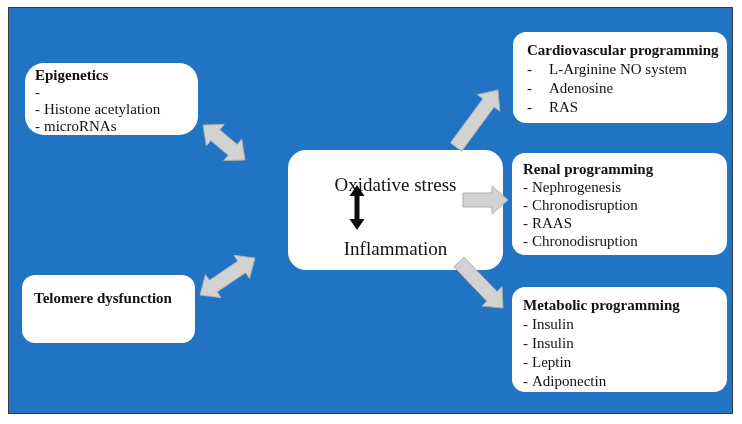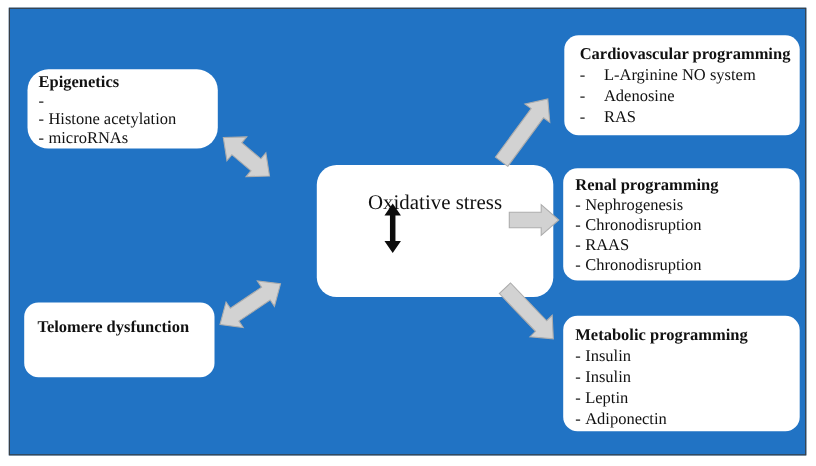--- a/index.html
+++ b/index.html
@@ -56,20 +56,21 @@
       <span>microRNAs</span>
     </div>
   </div>
 
   <div class="dbox side box-telomere">
     <div class="box-title">Telomere dysfunction</div>
   </div>
 
   <div class="dbox box-center">
     <div>Oxidative stress</div>
+    <div>Inflammation</div>
   </div>
 
   <div class="dbox side box-cardio">
     <div class="box-title">Cardiovascular programming</div>
     <div class="line">
       <span class="dash-wide">-</span>
       <span>L-Arginine NO system</span>
     </div>
     <div class="line">
       <span class="dash-wide">-</span>

